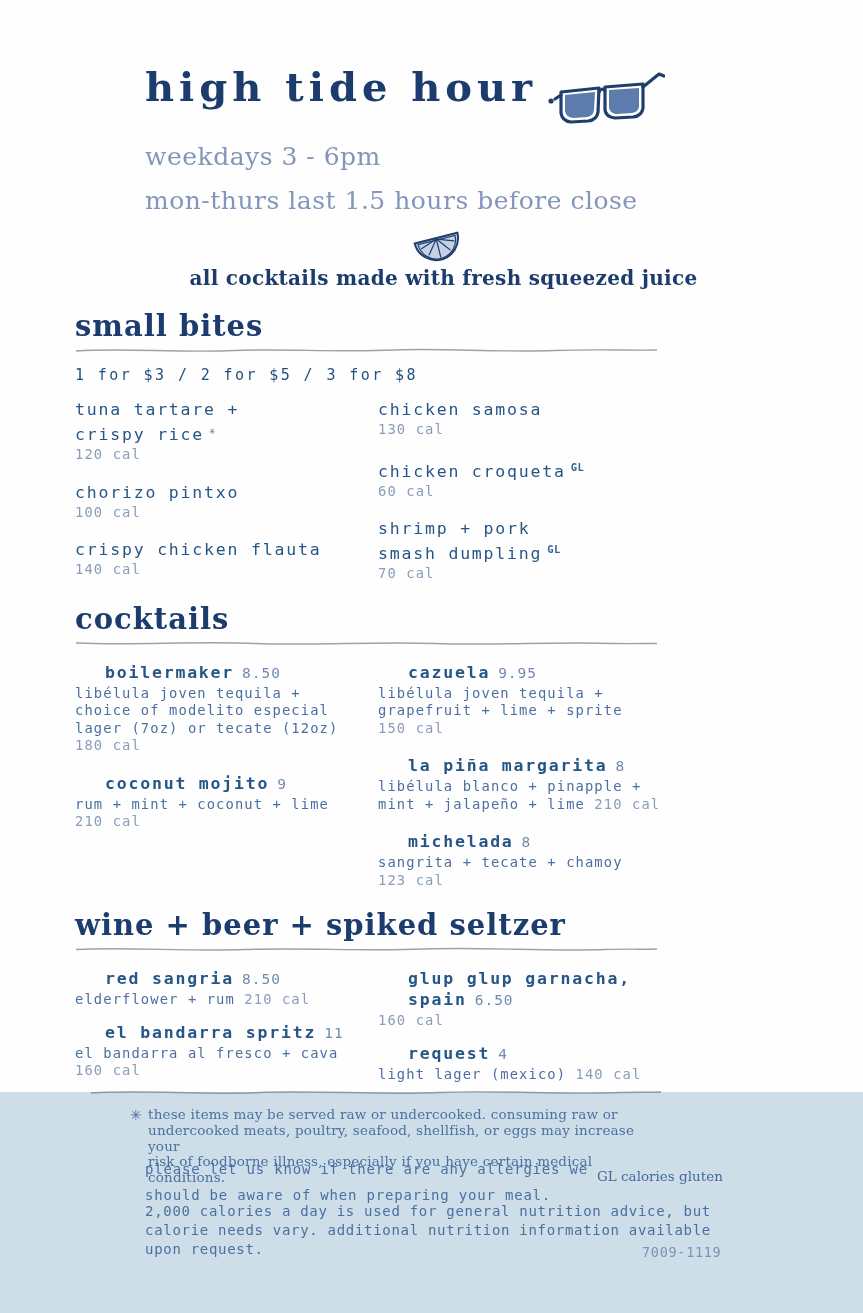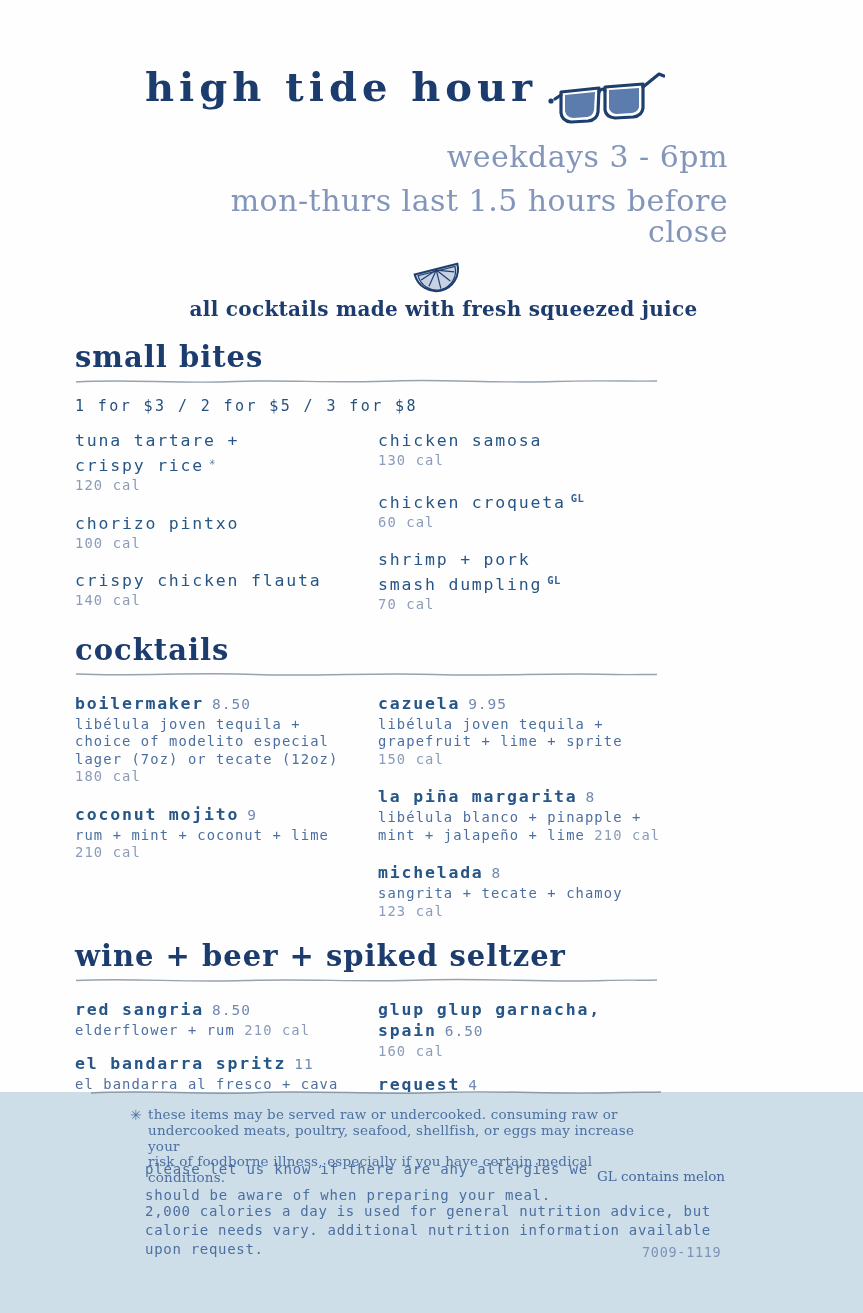--- a/index.html
+++ b/index.html
@@ -2,47 +2,47 @@
 <html><head>
 <meta charset="utf-8">
 <style>
   * { margin: 0; padding: 0; box-sizing: border-box; }
   html, body { background: #ffffff; }
   body { width: 863px; height: 1313px; position: relative; overflow: hidden;
          font-family: "DejaVu Sans Mono", monospace; }
   .page { position: relative; width: 863px; height: 1313px; background: #fefefe; }
 
   
-  .header { padding: 64px 135px 0 145px; text-align: right; }
+  .header { padding: 64px 135px 0 145px; }
   .title-row { display: flex; align-items: flex-start; }
   .page-title { font-family: "DejaVu Serif", serif; font-weight: bold; font-size: 40px;
                 line-height: 1.15; letter-spacing: 5px; color: #1d3c6e; }
   .sunglasses { margin-left: 10px; margin-top: 2px; }
-  .subtitle { margin-top: 13px; font-family: "DejaVu Serif", serif; font-size: 30px;
+  .subtitle { margin-top: 13px; font-family: "DejaVu Serif", serif; font-size: 25px;
               line-height: 31px; letter-spacing: 0.5px; color: #8396ba; }
   .tagline-row { margin-top: 8px; display: flex; align-items: center; flex-direction: column; }
   .tagline-text { margin-left: 14px; font-family: "DejaVu Serif", serif; font-weight: bold;
                   font-size: 20px; color: #1d3c6e; letter-spacing: 0.3px; }
 
   
   .menu { padding: 0 135px 0 75px; }
   .menu-section { margin-top: 18px; }
   .section-title { font-family: "DejaVu Serif", serif; font-weight: bold; font-size: 29px;
                    line-height: 36px; letter-spacing: 1px; color: #1d3c6e; }
   .section-divider { display: block; margin-top: 2px; }
   .pricing-note { margin-top: 12px; font-size: 15px; letter-spacing: 2.4px;
                   color: #24517f; font-weight: 500; }
   .cols { display: flex; margin-top: 15px; }
   .col-left { width: 303px; flex-shrink: 0; }
   .col-right { flex: 1; }
   .item + .item { margin-top: 18px; }
   .sec-wine .item + .item { margin-top: 13px; }
   .item-title { font-size: 16.5px; line-height: 21px; letter-spacing: 1.8px;
                 color: #265687; white-space: pre-line; }
-  .sec-drinks .item-title { font-weight: bold; }
+  .sec-drinks .item-title { font-weight: bold; margin-left: 30px; }
   .item-name { white-space: pre-line; text-align: right; }
   .item-sup { font-size: 10.5px; font-weight: bold; letter-spacing: 0.5px;
               color: #3a6495; margin-left: 5px; vertical-align: 6px; }
   .item-price { font-weight: normal; font-size: 14.5px; letter-spacing: 1px;
                 color: #7289b0; margin-left: 8px; }
   .item-body { font-size: 13.8px; line-height: 17.5px; letter-spacing: 1.1px;
                color: #4b6fa1; margin-top: 1px; }
   .item-desc { white-space: pre-line; }
   .item-cal { color: #8a9cba; }
   .boxed { border: 1.5px solid #b6cbdc; margin-left: -11px; margin-top: 11px;
@@ -237,20 +237,20 @@
   <div class="footer">
     <svg class="footer-wave" width="572" height="10" viewBox="0 0 572 10">
       <path d="M1 6 C 55 3, 110 8, 170 5.5 C 230 3.5, 290 8, 350 5.5 C 410 3, 470 8, 530 5.5 C 550 4.8, 562 5.5, 571 5" fill="none" stroke="#8d99a5" stroke-width="1.5"></path>
     </svg>
     <span class="raw-marker">✳</span>
     <div class="raw-note">these items may be served raw or undercooked. consuming raw or
 undercooked meats, poultry, seafood, shellfish, or eggs may increase your
 risk of foodborne illness, especially if you have certain medical conditions.</div>
     <div class="allergy-note">please let us know if there are any allergies we
 should be aware of when preparing your meal.</div>
-    <div class="gluten-note">GL contains melon</div>
+    <div class="gluten-note">GL calories gluten</div>
     <div class="calorie-note">2,000 calories a day is used for general nutrition advice, but
 calorie needs vary. additional nutrition information available
 upon request.</div>
     <div class="menu-code">7009-1119</div>
   </div>
 
 </div>
 
 </body></html>

